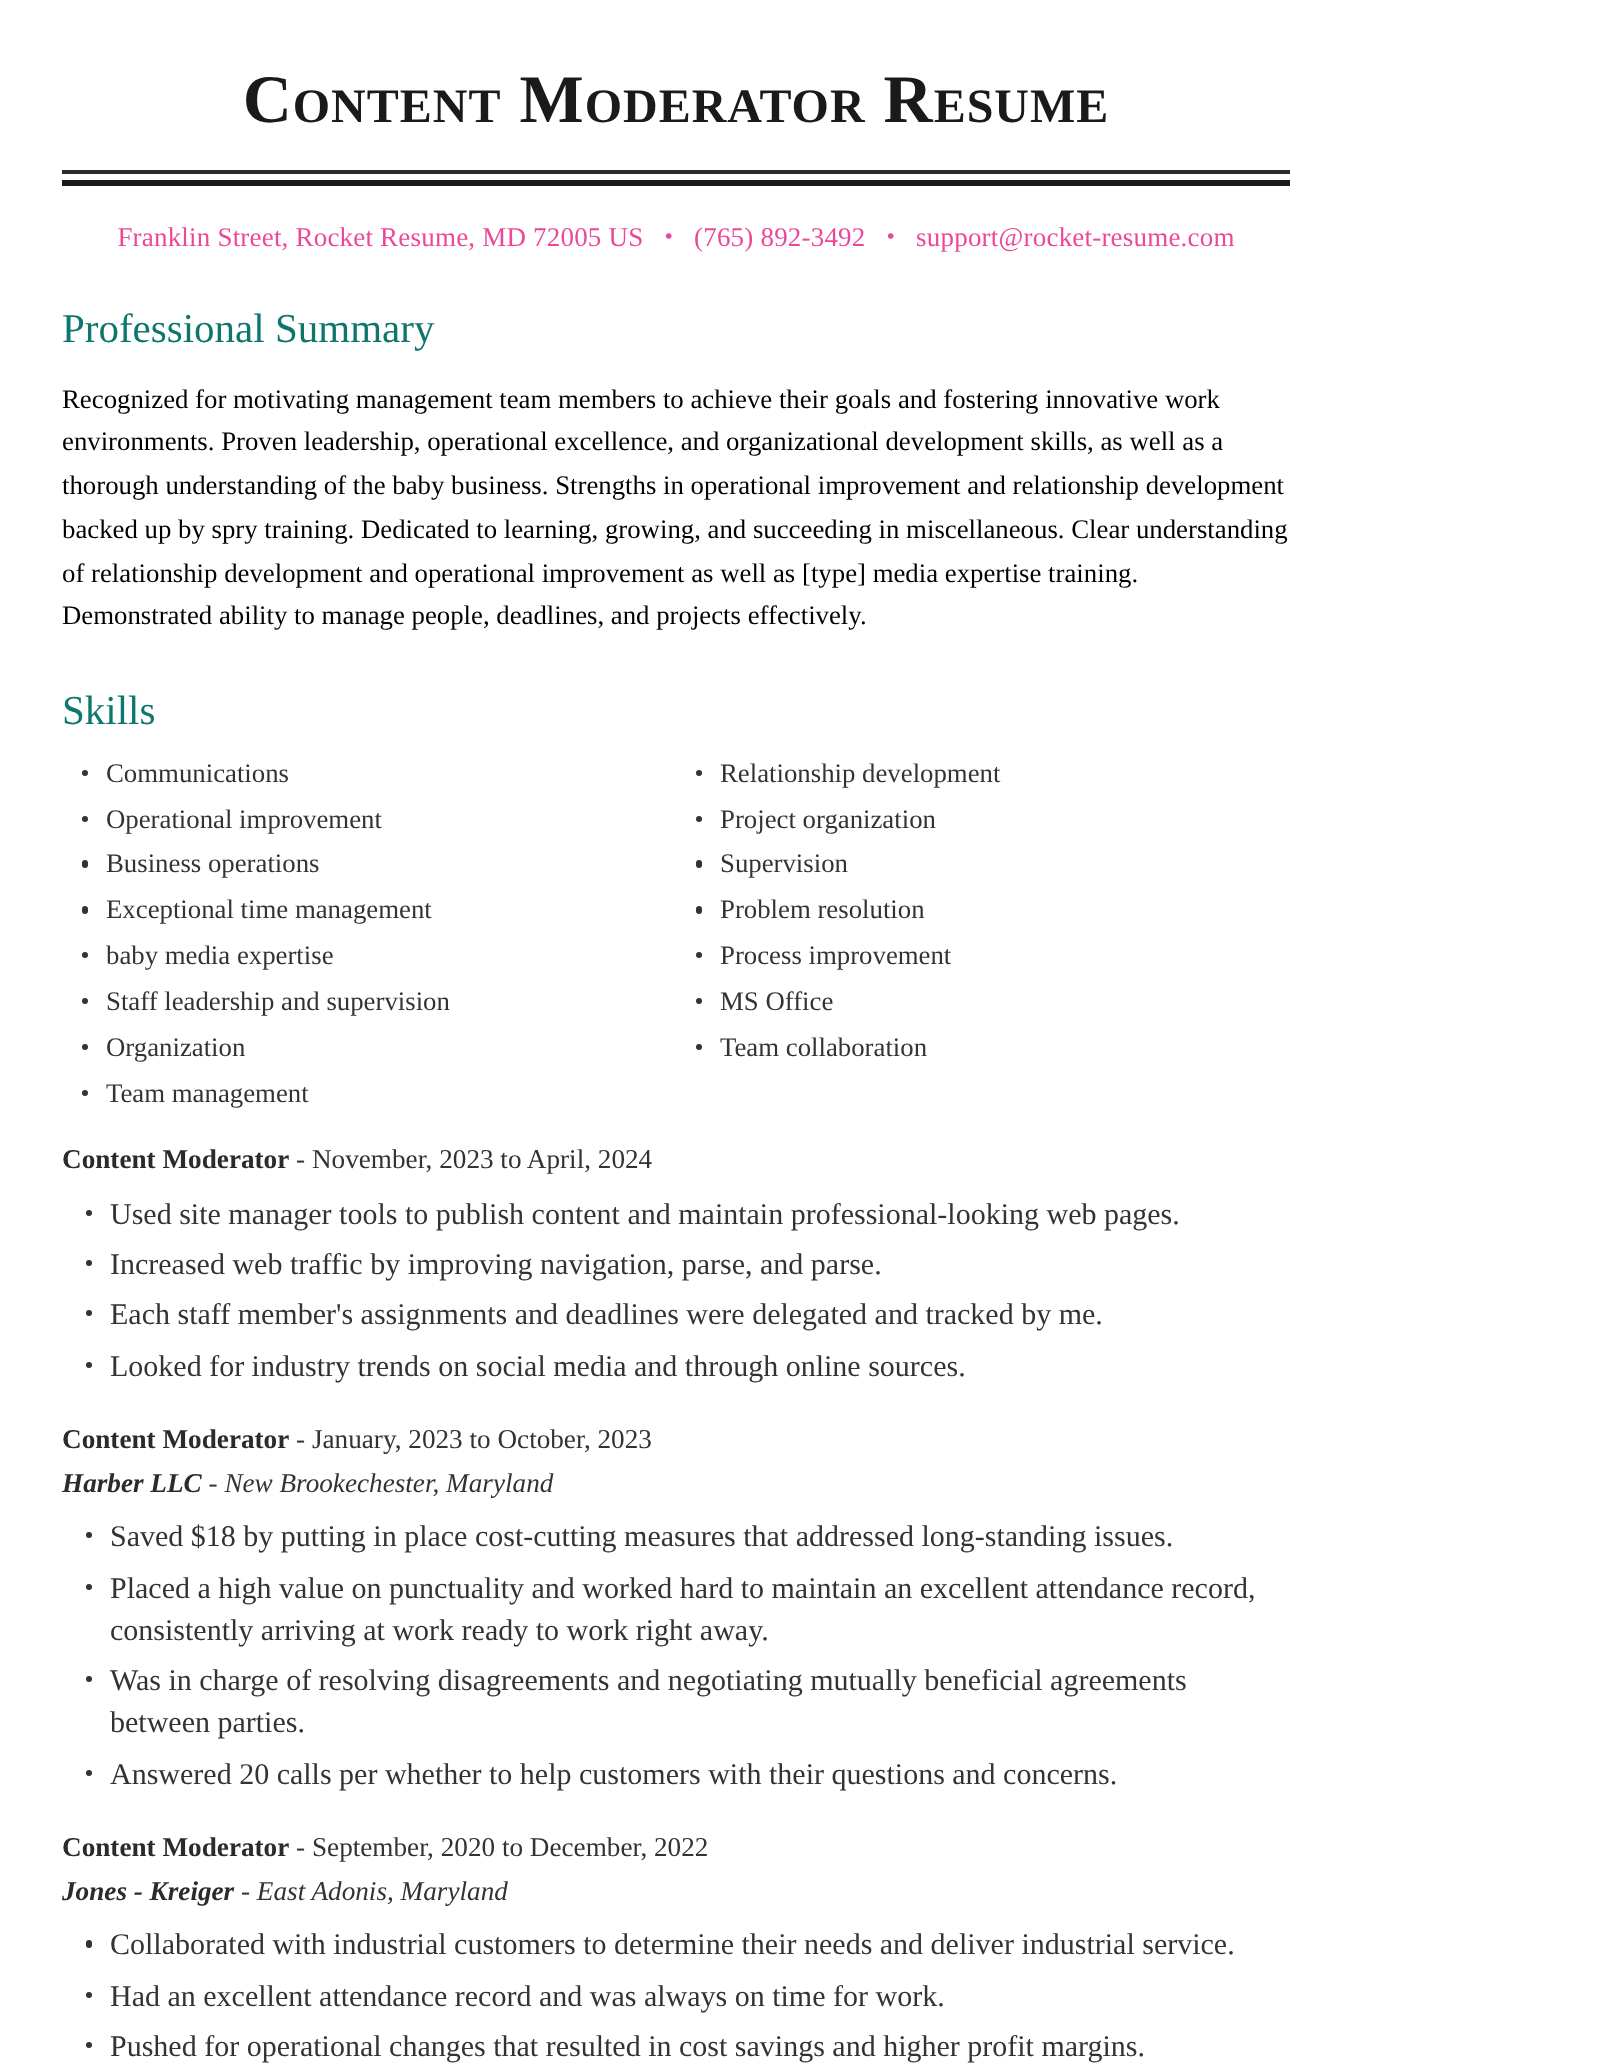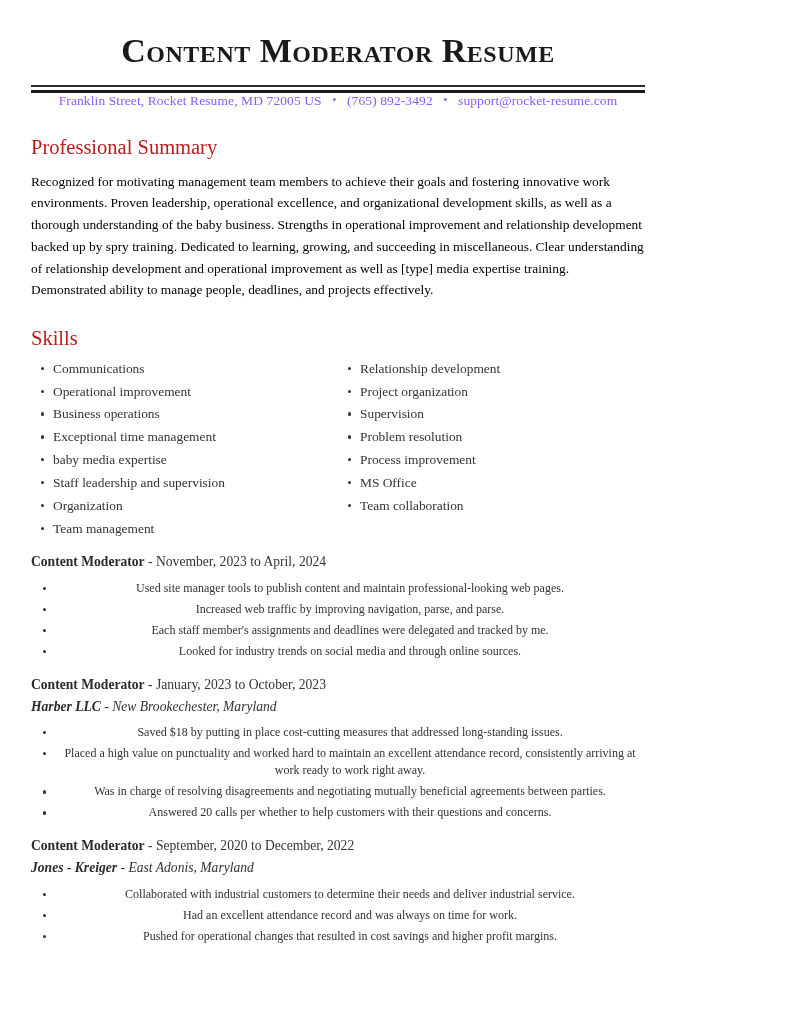--- a/index.html
+++ b/index.html
@@ -49,35 +49,36 @@
     background: #ffffff;
   }
   .rule-thick {
     height: 3px;
     background: #1a1a1a;
   }
 
   .contact-line {
     text-align: center;
     font-size: 13.5px;
-    color: #8b5cf6;
+    color: #ec4899;
+    margin-top: 18px;
     letter-spacing: 0.1px;
   }
   .contact-sep {
     display: inline-block;
     padding: 0 7px;
     font-size: 12px;
     vertical-align: 1px;
   }
 
   
   .section-heading {
     font-size: 20.5px;
     font-weight: normal;
-    color: #b91c1c;
+    color: #0f766e;
     margin: 0;
     padding-top: 24px;
     padding-bottom: 2px;
     line-height: 1.3;
   }
   #section-summary .section-heading { padding-top: 25px; }
 
   
   .summary-text {
     font-size: 13.4px;
@@ -153,26 +154,25 @@
     font-style: italic;
     color: #333333;
   }
   .job ul {
     list-style: none;
     margin: 8px 0 0 0;
     padding: 0;
   }
   .job li {
     position: relative;
-    font-size: 12px;
+    font-size: 15px;
     line-height: 1.42;
     padding: 0 0 0 24px;
     margin: 0 0 4px 0;
     color: #333333;
-    text-align: center;
   }
   .job li:before {
     content: "";
     position: absolute;
     left: 12px;
     top: 7px;
     width: 3.2px;
     height: 3.2px;
     border-radius: 50%;
     background: #333333;

